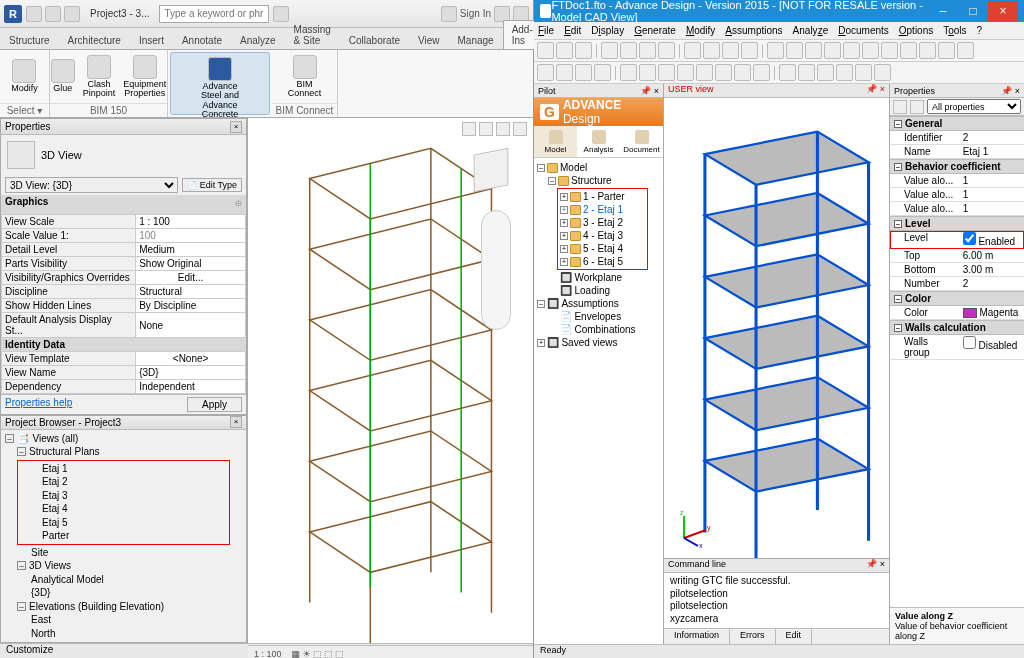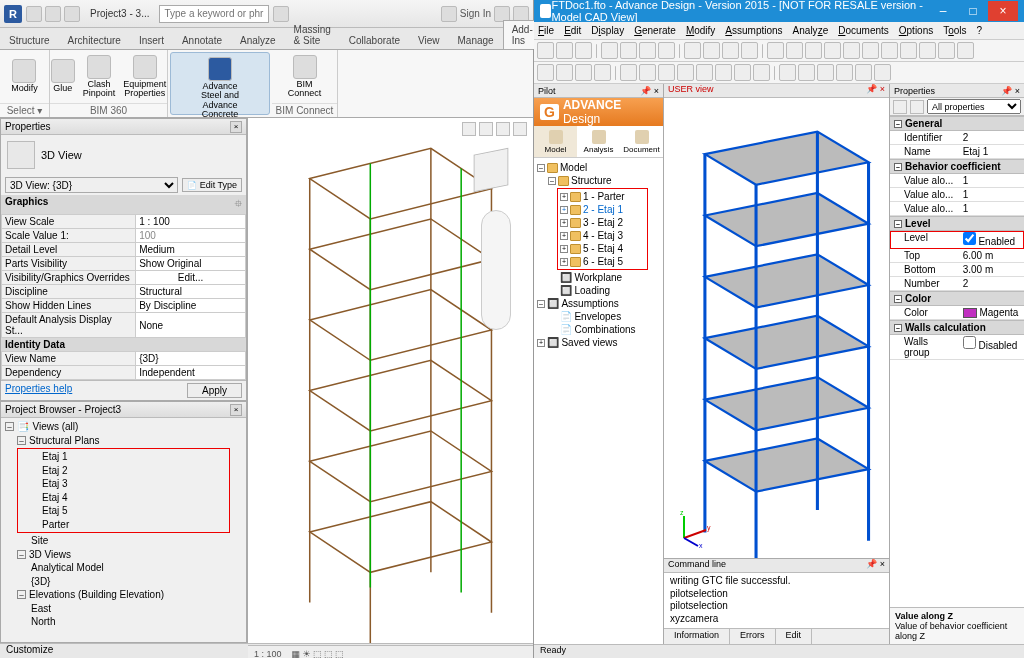--- a/index.html
+++ b/index.html
@@ -190,21 +190,21 @@
             <div class="ic"></div>
             <div class="tx">Clash
 Pinpoint</div>
           </div>
         <div class="rb-btn">
             <div class="ic"></div>
             <div class="tx">Equipment
 Properties</div>
           </div>
       </div>
-      <div class="rb-label">BIM 360</div>
+      <div class="rb-label">BIM 150</div>
     </div>
     <div class="rb-panel rb-big" style="width:100px">
       <div class="rb-body">
           <div class="rb-btn">
             <div class="ic" style="background:#2c5aa0"></div>
             <div class="tx">Advance Steel and
 Advance Concrete Revit Plug-in</div>
           </div>
         </div>
       <div class="rb-label">Select</div>
@@ -274,20 +274,24 @@
                 <td>Default Analysis Display St...</td>
                 <td>None</td>
               </tr>
         </tbody>
           </table>
         <div class="grp-hd">
             <span>Identity Data</span>
           </div>
         <table class="pgrid">
           <tbody>
+              <tr>
+                <td>View Template</td>
+                <td class="editc">&lt;None&gt;</td>
+              </tr>
           <tr>
                 <td>View Name</td>
                 <td>{3D}</td>
               </tr>
           <tr>
                 <td>Dependency</td>
                 <td>Independent</td>
               </tr>
         </tbody>
           </table>

